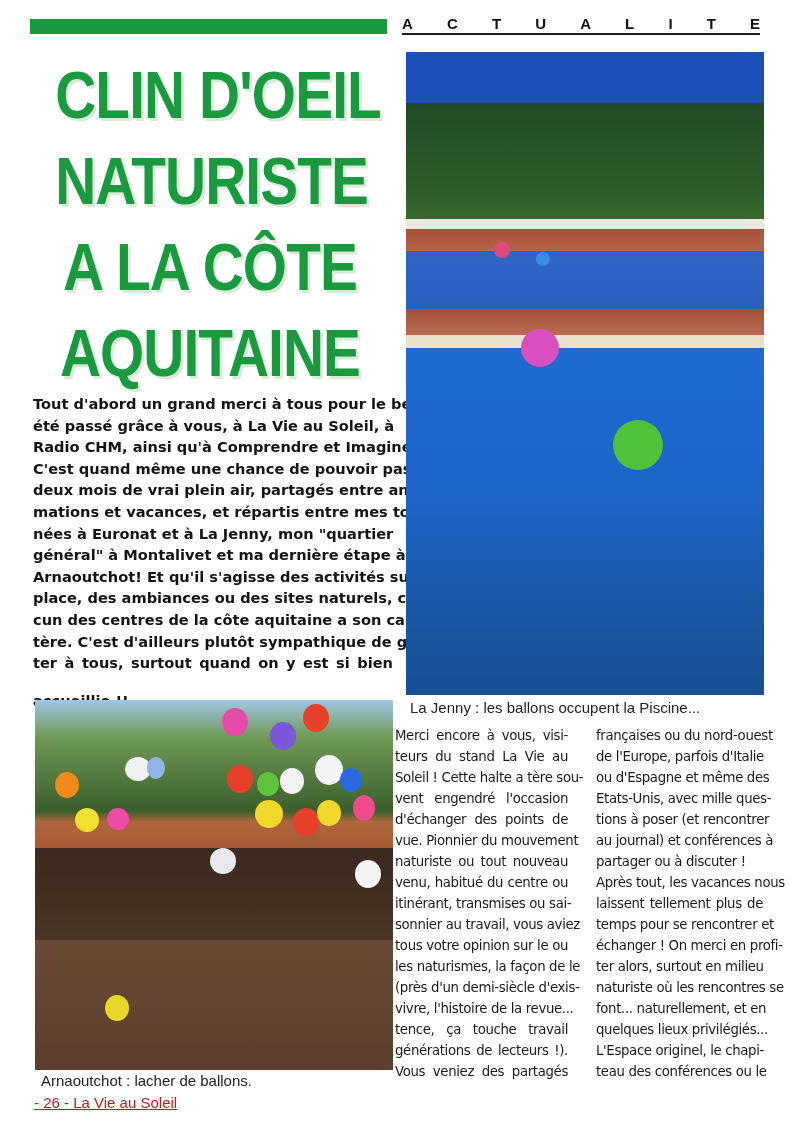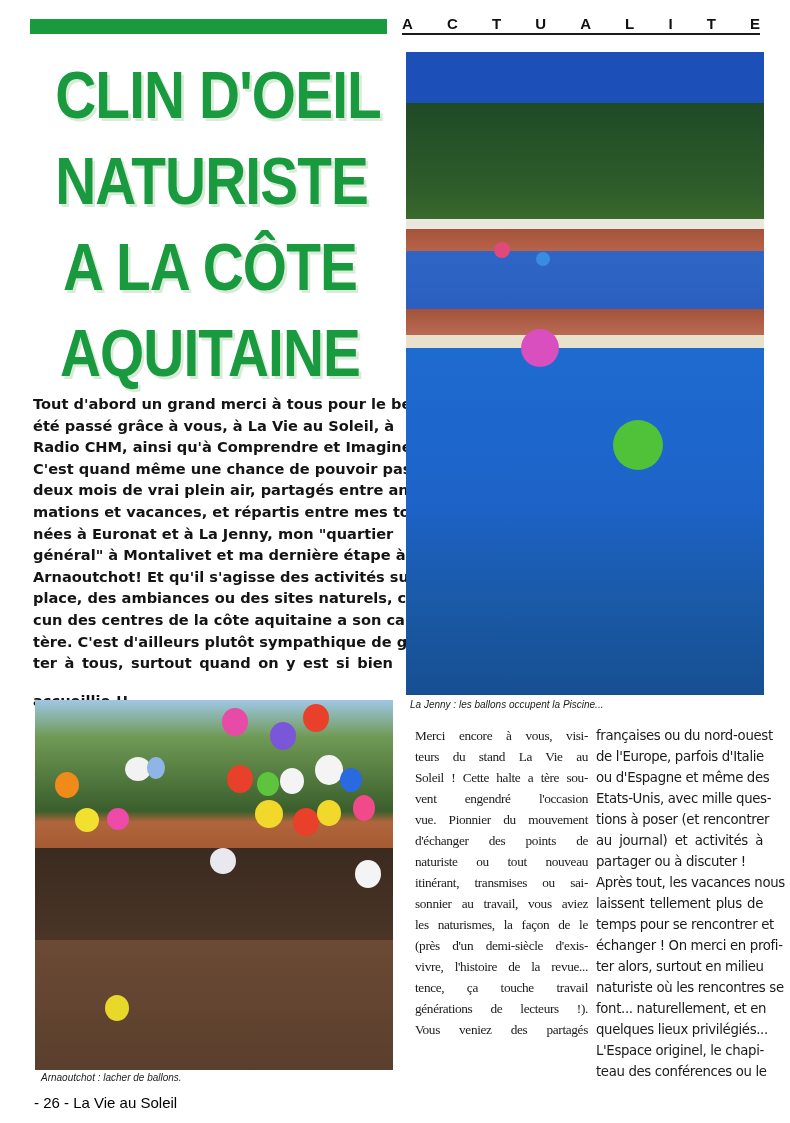--- a/index.html
+++ b/index.html
@@ -59,35 +59,35 @@
     background:
       linear-gradient(180deg,
         #9fc7e6 0%, #6f9a55 10%, #3a5e2c 30%,
         #b0663c 33%, #a65a33 40%,
         #3b2a20 40%, #4a3526 65%,
         #6b4a35 65%, #5a3f2c 100%);
   }
   .balloon { position: absolute; border-radius: 50%; }
 
   
-  .caption { font-style: italic; font-size: 10px; color: #222; white-space: nowrap; }
+  .caption { font-size: 15px; color: #222; white-space: nowrap; }
   .cap-pool { left: 410px; top: 699px; }
   .cap-balloons { left: 41px; top: 1072px; }
 
   
   .col {
     font-family: "DejaVu Sans", sans-serif; font-size: 13.3px; line-height: 21px;
     color: #1a1a1a; letter-spacing: -0.35px;
   }
   .col div { white-space: nowrap; text-align: justify; text-align-last: justify; }
   .col div.last { text-align-last: left; }
-  .col2 { left: 415px; top: 725px; width: 173px; font-family: Liberation Serif, serif; }
+  .col2 { left: 395px; top: 725px; width: 173px; }
   .col3 { left: 596px; top: 725px; width: 167px; }
 
-  .folio { left: 34px; top: 1094px; font-size: 15px; color: #000000; white-space: nowrap; }
+  .folio { left: 34px; top: 1094px; font-size: 15px; color: #b91c1c; white-space: nowrap; text-decoration: underline; }
 </style>
 </head>
 <body>
 
 <div class="abs green-bar"></div>
 <div class="abs section-label">
   <span>A</span>
   <span>C</span>
   <span>T</span>
   <span>U</span>
@@ -152,40 +152,42 @@
   <div class="balloon" style="left:320px;top:160px;width:26px;height:28px;background:#f4f4f4;"></div>
   <div class="balloon" style="left:70px;top:295px;width:24px;height:26px;background:#e8d82a;"></div>
 </div>
 <div class="abs caption cap-balloons">Arnaoutchot : lacher de ballons.</div>
 
 <div class="abs col col2">
   <div>Merci encore à vous, visi-</div>
   <div>teurs du stand La Vie au</div>
   <div>Soleil ! Cette halte a tère sou-</div>
   <div>vent engendré l'occasion</div>
+  <div>d'échanger des points de</div>
   <div>vue. Pionnier du mouvement</div>
-  <div>d'échanger des points de</div>
   <div>naturiste ou tout nouveau</div>
+  <div>venu, habitué du centre ou</div>
   <div>itinérant, transmises ou sai-</div>
   <div>sonnier au travail, vous aviez</div>
+  <div>tous votre opinion sur le ou</div>
   <div>les naturismes, la façon de le</div>
   <div>(près d'un demi-siècle d'exis-</div>
   <div>vivre, l'histoire de la revue...</div>
   <div>tence, ça touche travail</div>
   <div>générations de lecteurs !).</div>
   <div>Vous veniez des partagés</div>
 </div>
 
 <div class="abs col col3">
   <div>françaises ou du nord-ouest</div>
   <div>de l'Europe, parfois d'Italie</div>
   <div>ou d'Espagne et même des</div>
   <div>Etats-Unis, avec mille ques-</div>
   <div>tions à poser (et rencontrer</div>
-  <div>au journal) et activités à</div>
+  <div>au journal) et conférences à</div>
   <div class="last">partager ou à discuter !</div>
   <div>Après tout, les vacances nous</div>
   <div>laissent tellement plus de</div>
   <div>temps pour se rencontrer et</div>
   <div>échanger ! On merci en profi-</div>
   <div>ter alors, surtout en milieu</div>
   <div>naturiste où les rencontres se</div>
   <div>font... naturellement, et en</div>
   <div>quelques lieux privilégiés...</div>
   <div>L'Espace originel, le chapi-</div>

